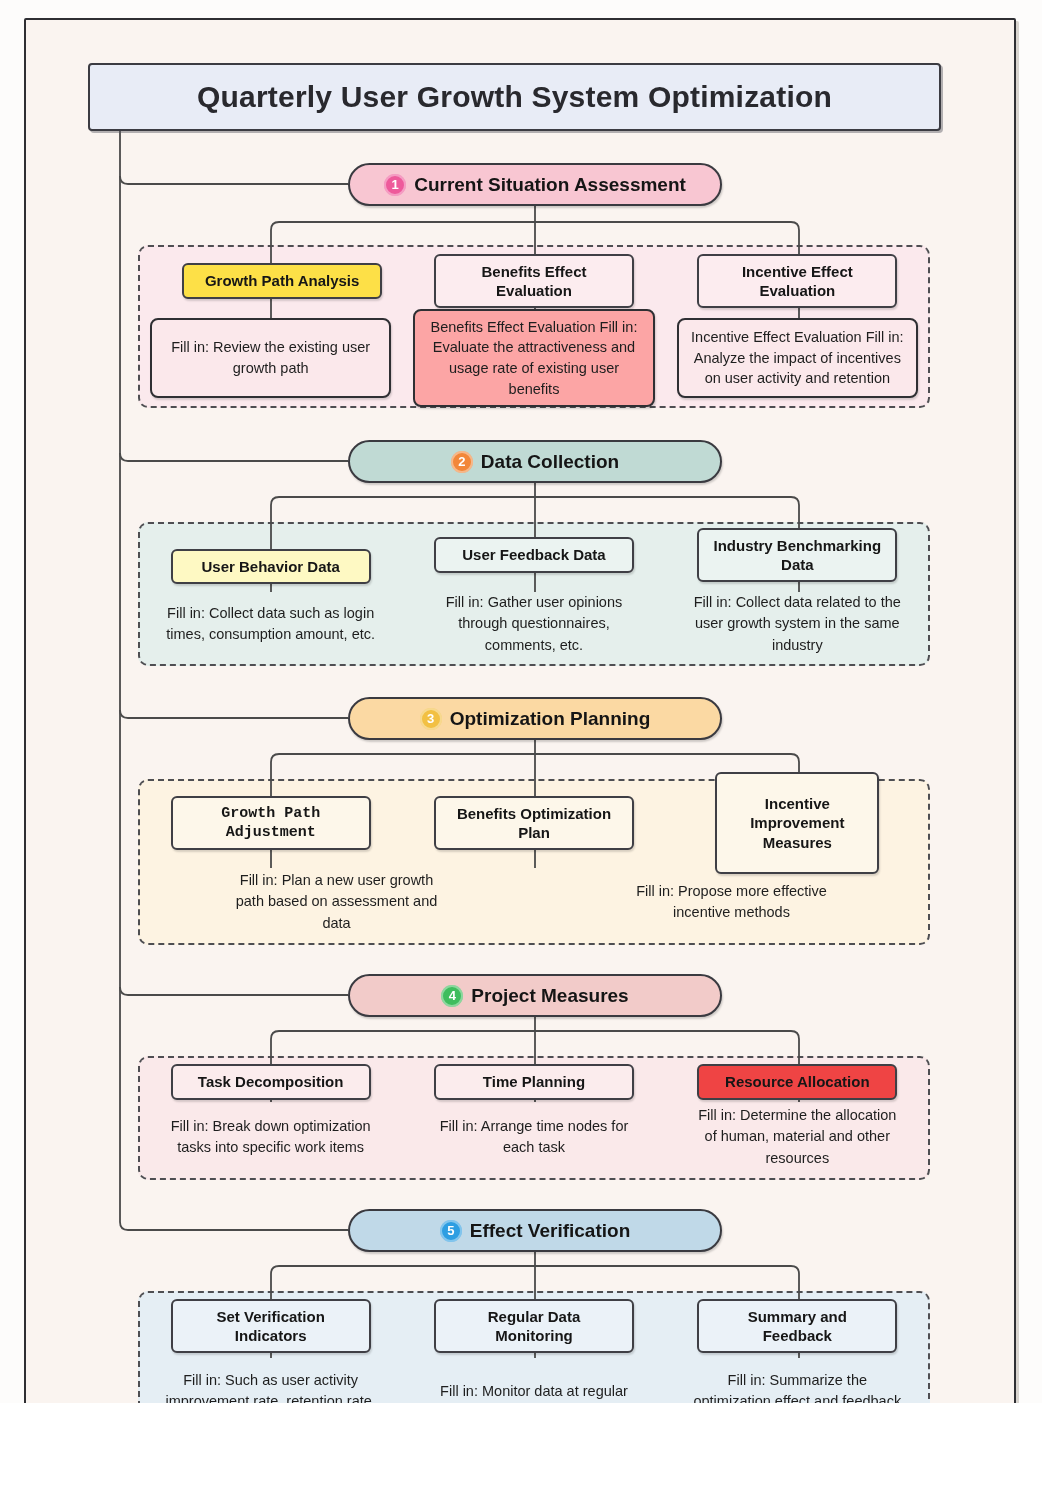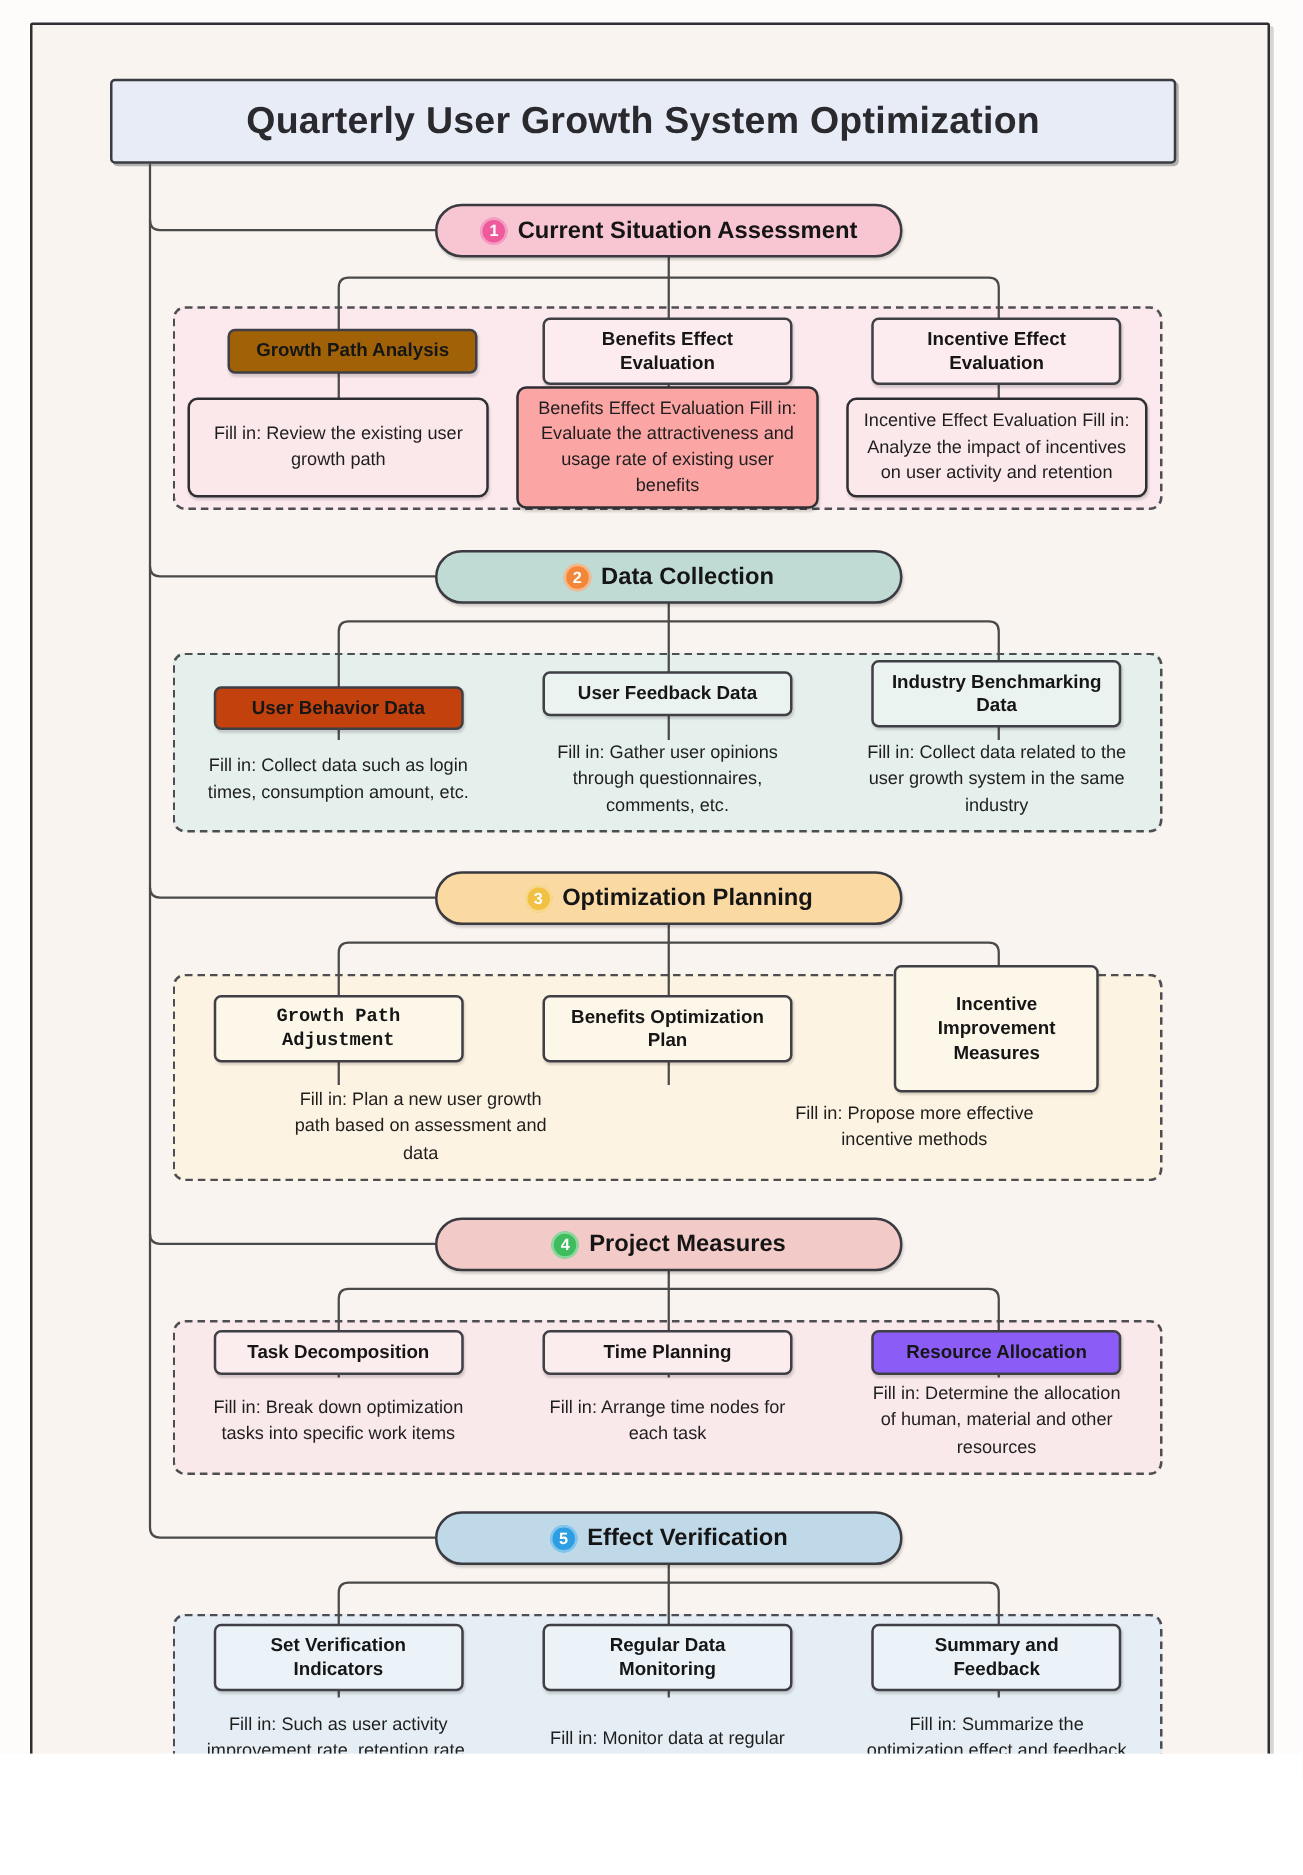--- a/index.html
+++ b/index.html
@@ -86,21 +86,21 @@
     <span class="badge" style="background-color: rgb(63, 189, 94);">4</span>
     <span>Project Measures</span>
   </div>
   <div class="pill" style="top: 1209px; background-color: rgb(192, 217, 232);">
     <span class="badge" style="background-color: rgb(45, 158, 226);">5</span>
     <span>Effect Verification</span>
   </div>
 
   <div class="hrow" style="top:250px;height:62px">
     <div class="cell">
-        <div class="hbox" style="background-color: #a16207; margin-left: 23px;">Growth Path Analysis</div>
+        <div class="hbox" style="background-color: #fde047; margin-left: 23px;">Growth Path Analysis</div>
       </div>
     <div class="cell">
         <div class="hbox" style="background-color: rgb(252, 236, 239);">Benefits Effect Evaluation</div>
       </div>
     <div class="cell">
         <div class="hbox" style="background-color: rgb(252, 236, 239);">Incentive Effect Evaluation</div>
       </div>
   </div>
   <div class="frow" style="top:310px;height:96px">
     <div class="cell">
@@ -109,21 +109,21 @@
     <div class="cell">
         <div class="fbox" style="background-color: #fca5a5;">Benefits Effect Evaluation Fill in: Evaluate the attractiveness and usage rate of existing user benefits</div>
       </div>
     <div class="cell">
         <div class="fbox" style="background-color: rgb(251, 232, 235);">Incentive Effect Evaluation Fill in: Analyze the impact of incentives on user activity and retention</div>
       </div>
   </div>
 
   <div class="hrow" style="top:527px;height:56px">
     <div class="cell">
-        <div class="hbox" style="background-color: #c2410c; margin-top: 23px;">User Behavior Data</div>
+        <div class="hbox" style="background-color: #fef9c3; margin-top: 23px;">User Behavior Data</div>
       </div>
     <div class="cell">
         <div class="hbox" style="background-color: rgb(235, 243, 241);">User Feedback Data</div>
       </div>
     <div class="cell">
         <div class="hbox" style="background-color: rgb(235, 243, 241);">Industry Benchmarking Data</div>
       </div>
   </div>
   <div class="frow" style="top:588px;height:72px">
     <div class="cell">
@@ -158,21 +158,21 @@
   </div>
 
   <div class="hrow" style="top:1061px;height:42px">
     <div class="cell">
         <div class="hbox" style="background-color: rgb(251, 236, 237);">Task Decomposition</div>
       </div>
     <div class="cell">
         <div class="hbox" style="background-color: rgb(251, 236, 237);">Time Planning</div>
       </div>
     <div class="cell">
-        <div class="hbox" style="background-color: #8b5cf6;">Resource Allocation</div>
+        <div class="hbox" style="background-color: #ef4444;">Resource Allocation</div>
       </div>
   </div>
   <div class="frow" style="top:1098px;height:78px">
     <div class="cell">
         <div class="ftext">Fill in: Break down optimization tasks into specific work items</div>
       </div>
     <div class="cell">
         <div class="ftext">Fill in: Arrange time nodes for each task</div>
       </div>
     <div class="cell">

